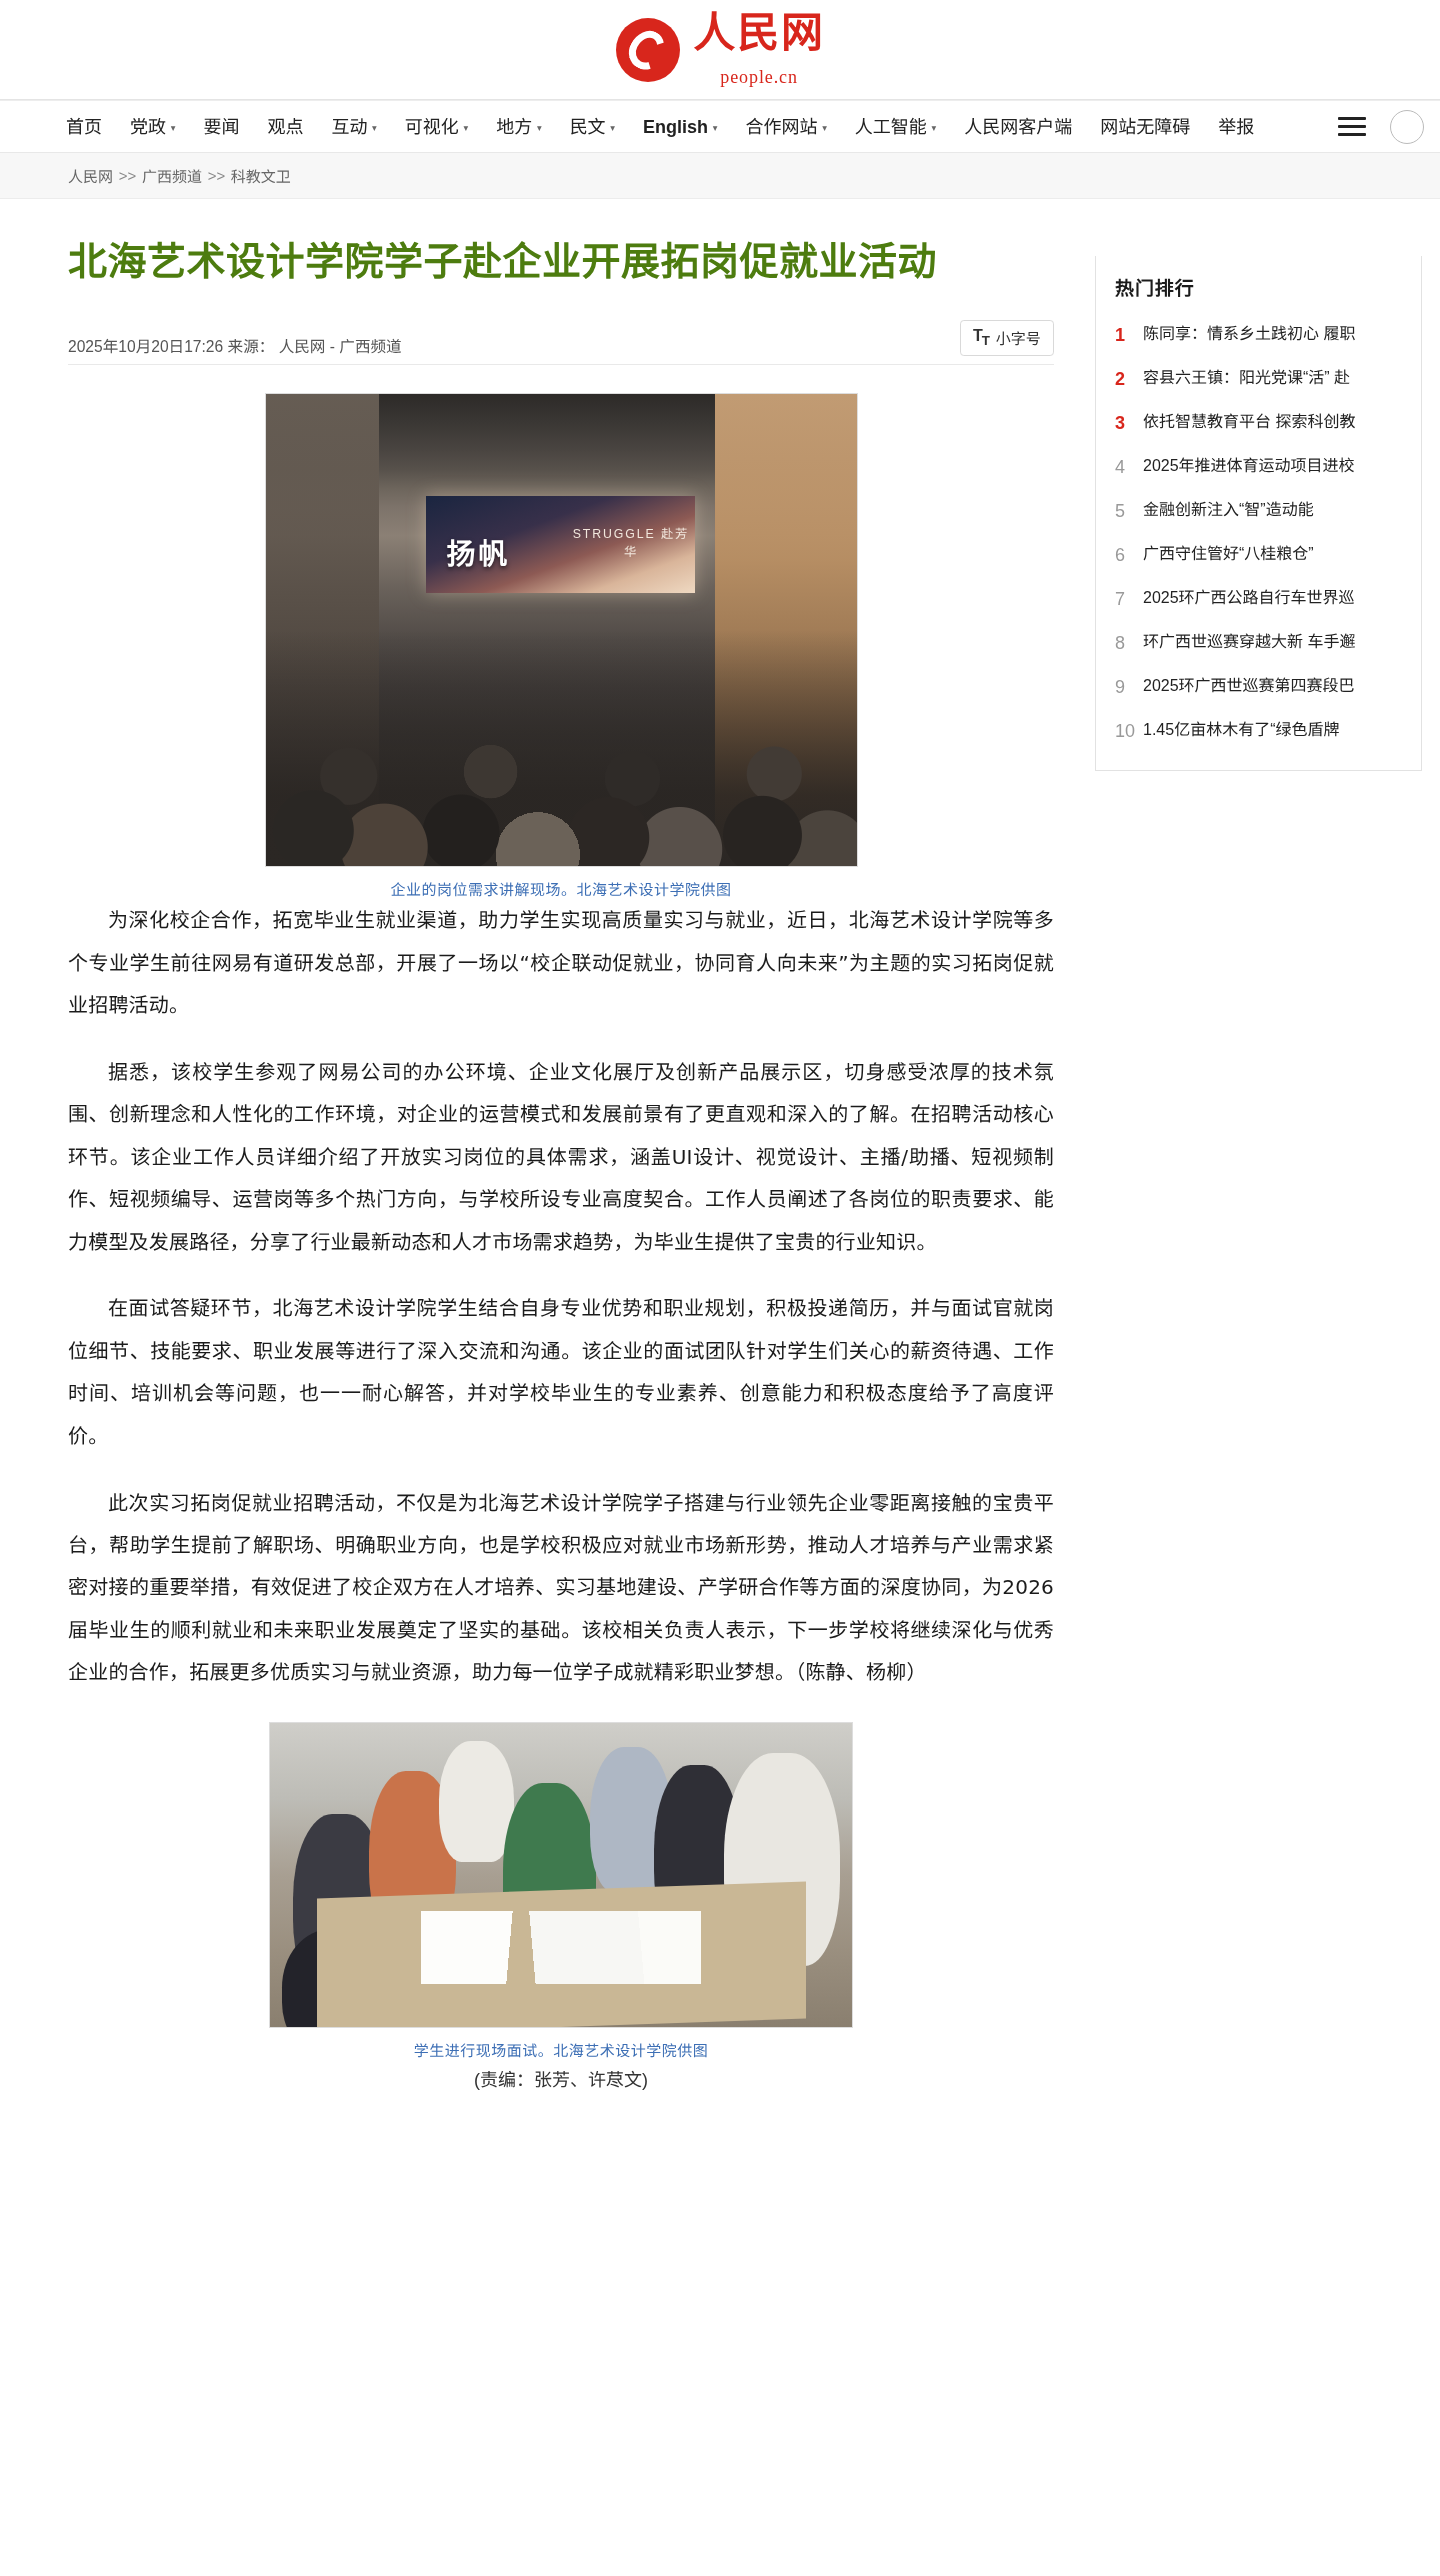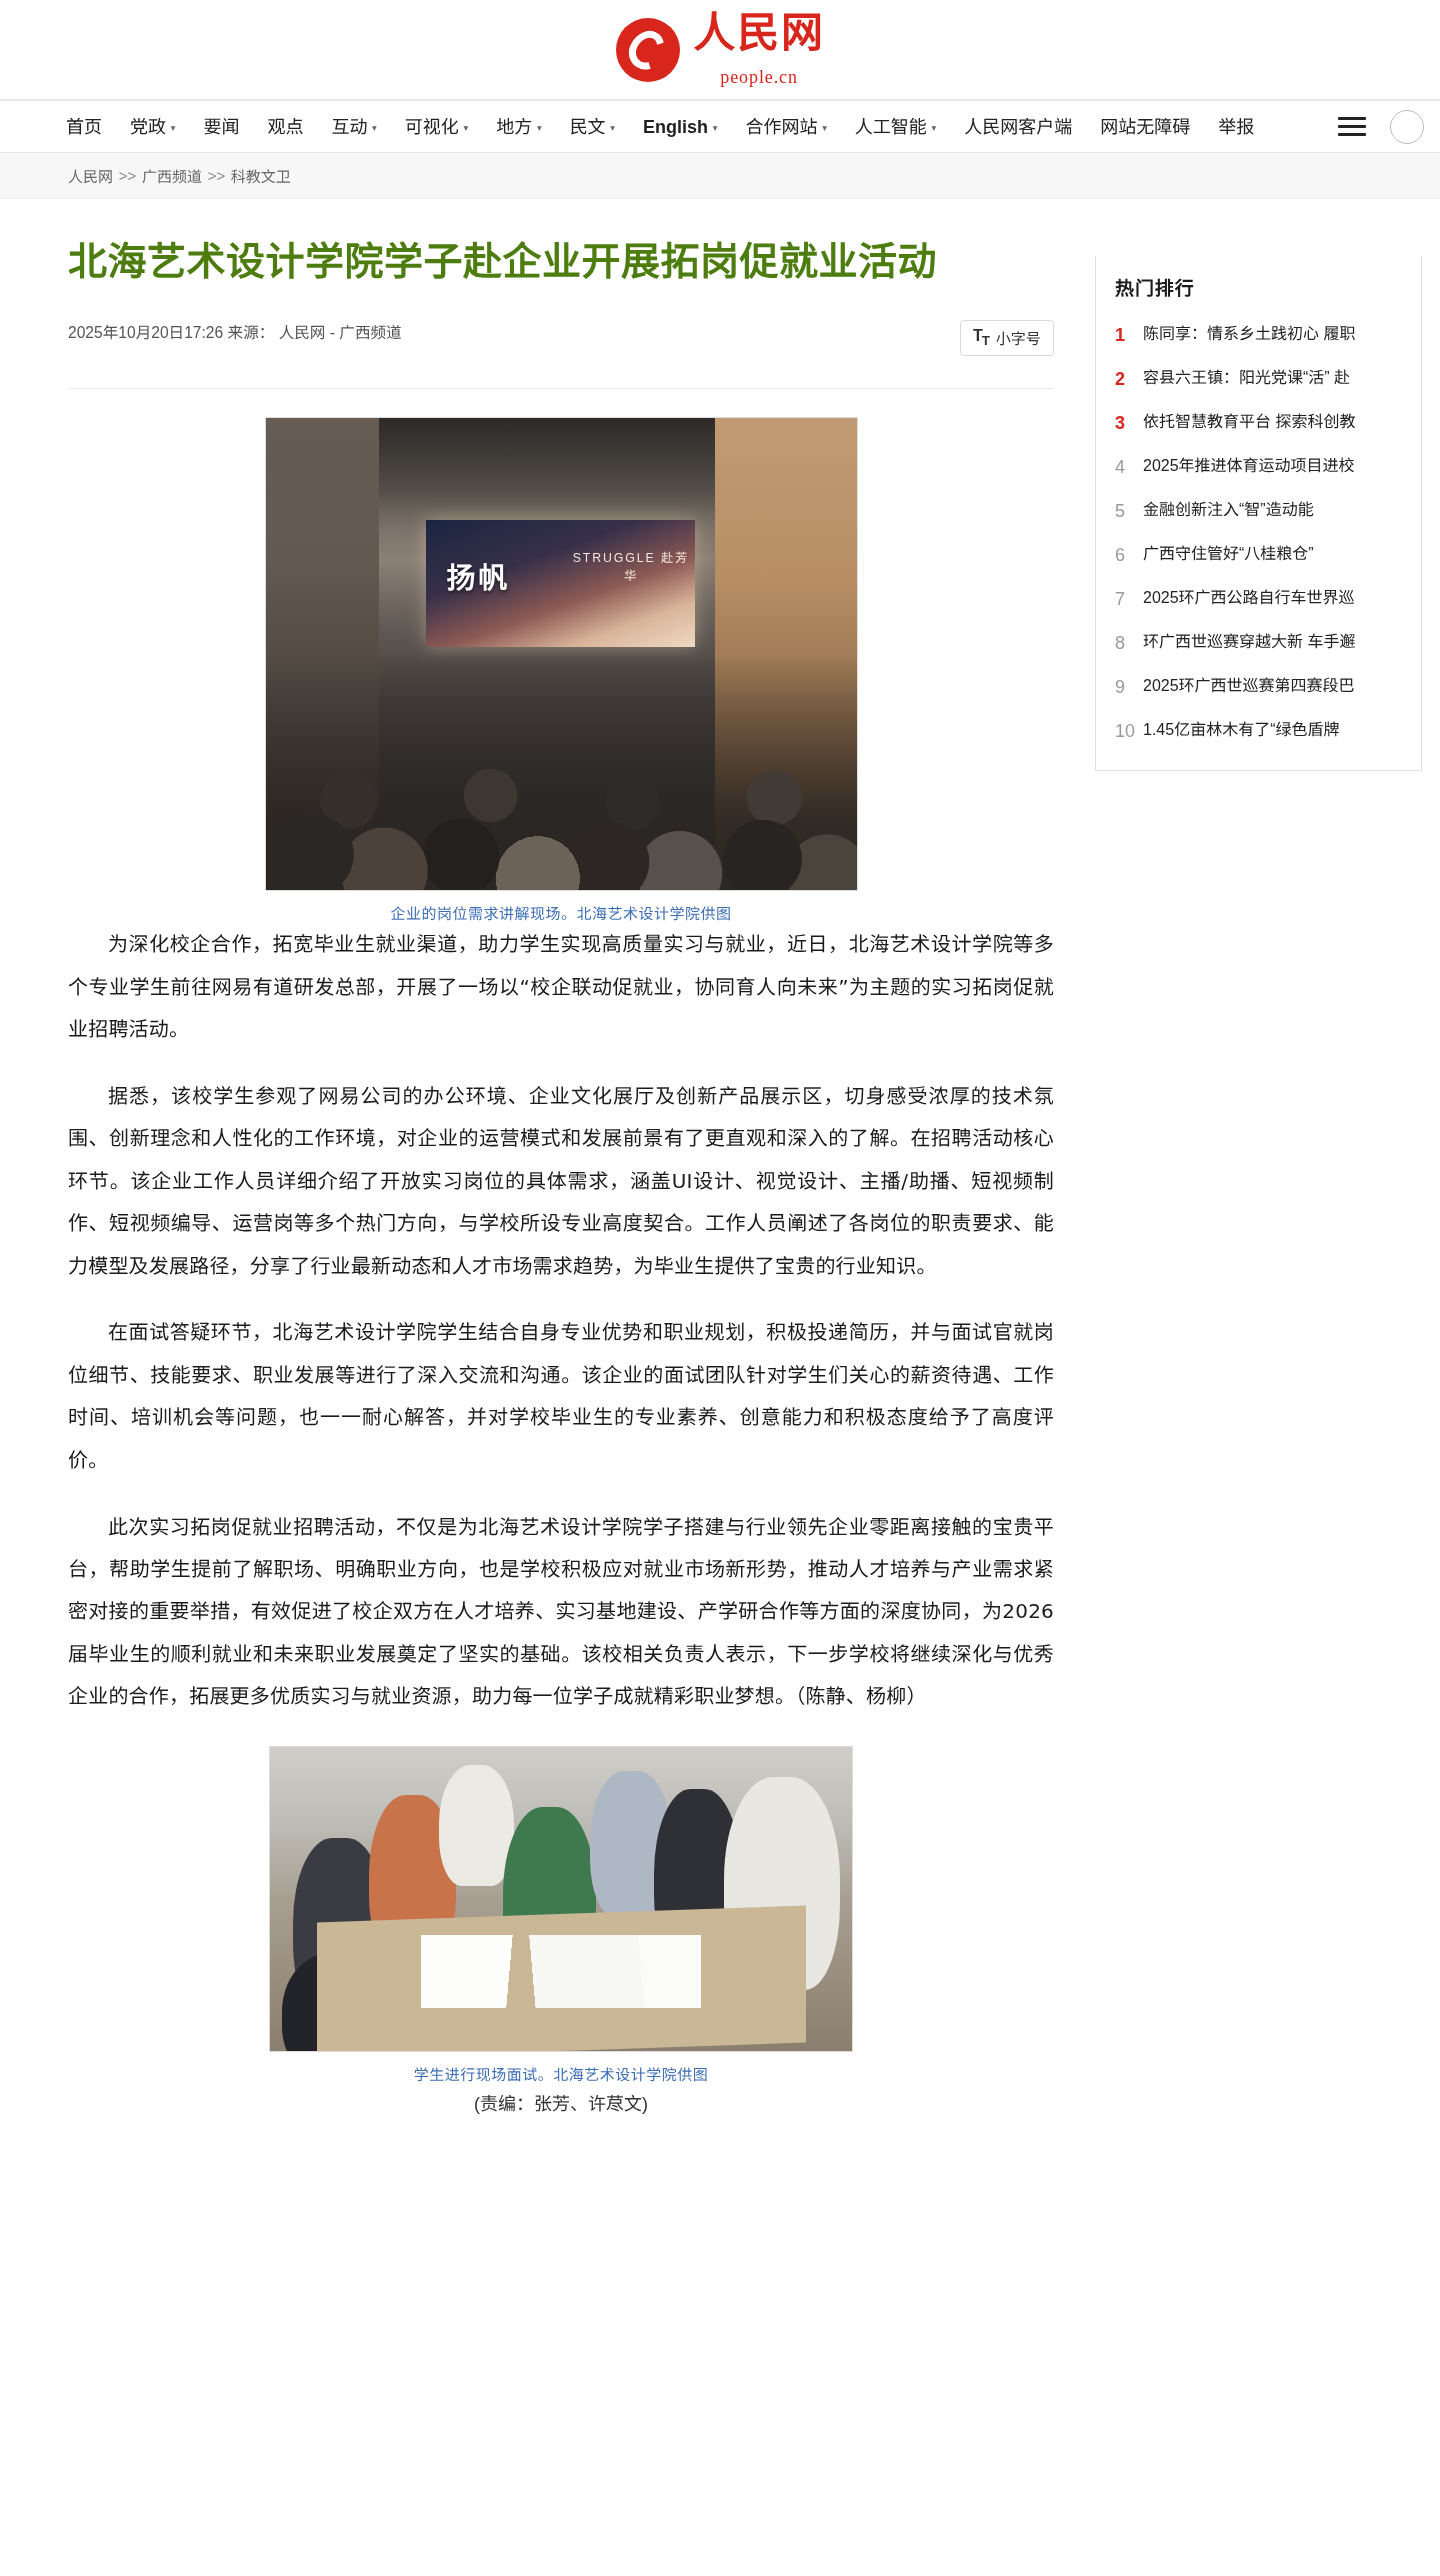--- a/index.html
+++ b/index.html
@@ -162,25 +162,25 @@
     font-family: "DejaVu Sans", "Liberation Sans", sans-serif;
     font-size: 39px;
     font-weight: bold;
     color: #4d7c0f;
     margin: 0 0 32px 0;
     line-height: 1.3;
     letter-spacing: 0.5px;
   }
   .meta-row {
     display: flex;
-    align-items: flex-start;
+    align-items: flex-end;
     font-size: 15.6px;
     color: #555;
     border-bottom: 0.9px solid #e9e9e9;
-    padding-bottom: 32px;
+    padding-bottom: 8px;
     width: 986px;
     gap: 12px;
   }
   .meta-left { flex: 1; }
   .font-btn {
     border: 0.9px solid #d9d9d9;
     border-radius: 3.8px;
     background: #fff;
     font-size: 15px;
     color: #333;
@@ -218,21 +218,21 @@
     height: 472px;
     background:
       linear-gradient(180deg,#2d2a28 0%, #3a3734 6%, #4a4541 12%, #57514b 16%, #6d655c 20%, #7d736a 24%, #8b8075 30%, #6a625b 41%, #514b47 52%, #433e3c 62%, #3b3735 72%, #35312f 100%),
       #4a4541;
     position: relative;
     overflow: hidden;
   }
   .photo1 .screen {
     position: absolute;
     left: 160px; top: 102px;
-    width: 269px; height: 127px;
+    width: 269px; height: 97px;
     background: linear-gradient(160deg,#1a2540 0%, #38304a 35%, #8d5a54 60%, #d9b59a 80%, #efd9c2 100%);
     box-shadow: 0 0 17px rgba(255,230,200,.35);
   }
   .photo1 .screen .ttl {
     position: absolute;
     left: 21px; top: 34px;
     color: #fff;
     font-size: 29px;
     font-weight: bold;
     letter-spacing: 2.8px;

